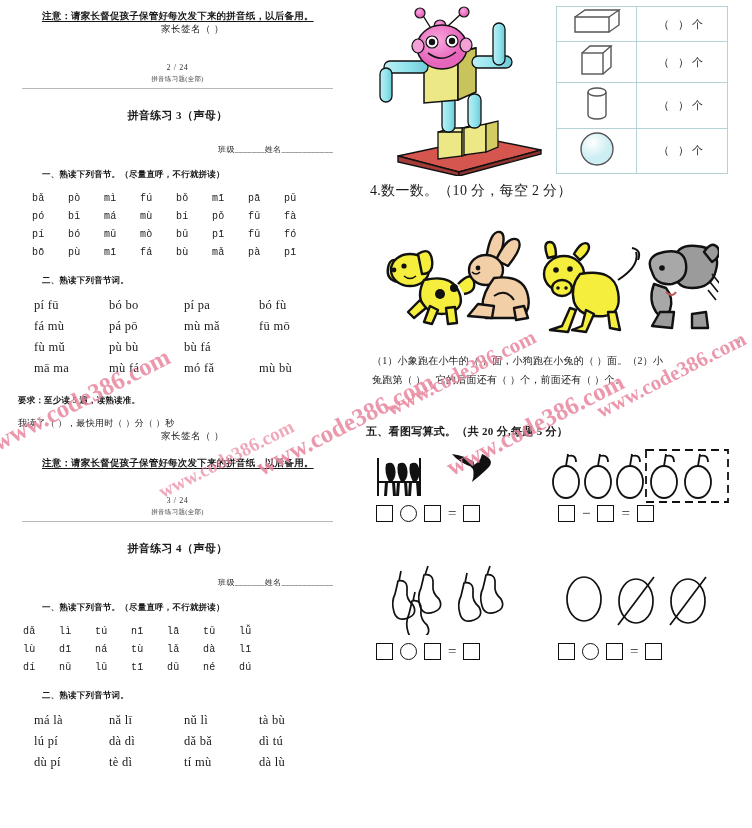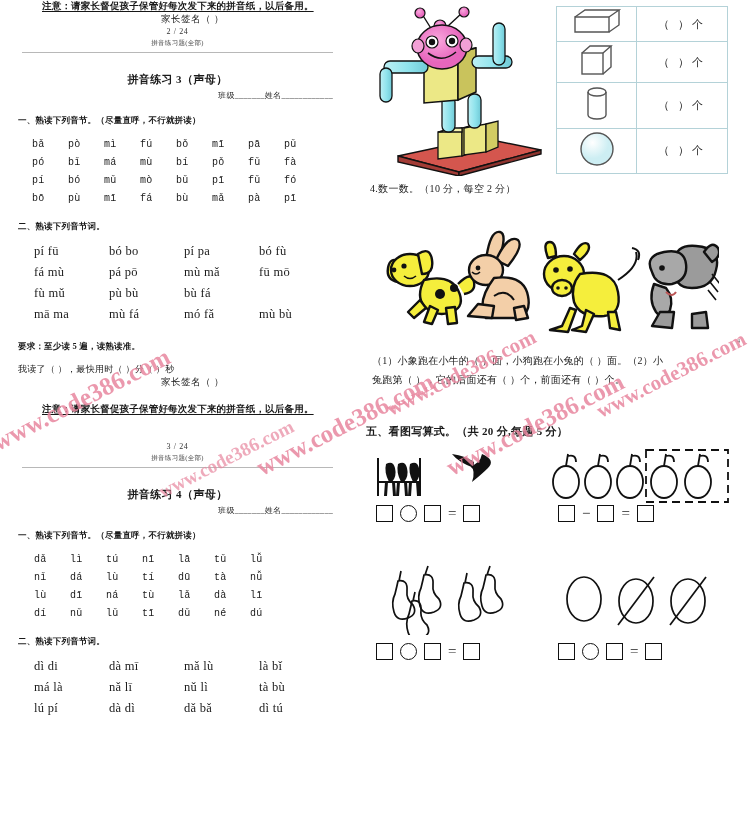--- a/index.html
+++ b/index.html
@@ -10,50 +10,50 @@
     font-family: "Liberation Serif", "DejaVu Serif", serif;
     color: #1a1a1a;
     position: relative;
     overflow: hidden;
   }
   .page { position: absolute; inset: 0; }
 
   
   .left-col {
     position: absolute; left: 0; top: 0; width: 355px; height: 828px;
-    padding: 0 18px;
+    padding: 10px 18px;
   }
   .note-line {
     font-size: 9.5px; font-weight: bold; letter-spacing: .2px;
     text-decoration: underline; text-underline-offset: 2px;
     padding-left: 24px; color: #171717;
   }
   .sig-line {
     font-size: 9.5px; text-align: center; letter-spacing: .5px;
     padding-left: 30px;
   }
   .pagenum {
-    font-size: 8px; text-align: center; margin-top: 1px; color: #333;
+    font-size: 8px; text-align: center; margin-top: 27px; color: #333;
     letter-spacing: .6px;
   }
   .doc-sub {
     font-size: 6.5px; text-align: center; color: #444; margin-top: 3px;
     letter-spacing: .3px;
   }
   .hr-rule { border: 0; border-top: 1px solid #b8b8b8; margin: 4px 4px 0 4px; }
   .ex-title {
     font-size: 11px; font-weight: bold; text-align: center;
     margin-top: 19px; letter-spacing: .4px;
   }
   .nameline {
-    font-size: 8px; text-align: right; margin-top: 3px; padding-right: 4px;
+    font-size: 8px; text-align: right; margin-top: 21px; padding-right: 4px;
     letter-spacing: .3px; color: #222;
   }
   .q-head {
-    font-size: 8.5px; font-weight: bold; margin-top: 14px; letter-spacing: .2px;
+    font-size: 8.5px; font-weight: bold; margin-top: 14px; letter-spacing: .2px; margin-left: 24px;
   }
   table.syl { border-collapse: collapse; margin: 8px 0 0 14px; }
   table.syl td {
     font-size: 10px; font-family: Liberation Mono, monospace;
     padding: 3.5px 0; width: 36px; text-align: left; letter-spacing: .3px;
     white-space: nowrap;
   }
   table.words { border-collapse: collapse; margin: 8px 0 0 16px; }
   table.words td {
     font-size: 12.5px; padding: 3px 0; width: 75px; text-align: left;
@@ -71,21 +71,21 @@
     border-collapse: collapse; width: 100%; height: 100%;
     border: 1px solid #9fc4cc; background: #fff;
   }
   table.shapes td {
     border: 1px solid #b4d2d8; text-align: center; vertical-align: middle;
     padding: 0;
   }
   td.shape-cell { width: 47%; }
   td.ans-cell { font-size: 11px; letter-spacing: 3px; color: #222; }
 
-  .q4-text { position: absolute; left: 12px; top: 182px; font-size: 10px; letter-spacing: .3px; }
+  .q4-text { position: absolute; left: 12px; top: 182px; font-size: 14px; letter-spacing: .3px; }
   .animals { position: absolute; left: 16px; top: 218px; width: 345px; height: 128px; }
   .q41 {
     position: absolute; left: 0; top: 352px; width: 380px;
     font-size: 10px; line-height: 1.85; letter-spacing: .2px;
   }
   .q41 .indent { display: block; text-indent: 14px; }
   .pg-mark { position: absolute; right: 12px; top: 338px; font-size: 6px; color: #555; }
 
   .sec5 { position: absolute; left: 8px; top: 424px; font-size: 11px; font-weight: bold; letter-spacing: .3px; }
   .pic-a { position: absolute; left: 16px; top: 452px; }
@@ -214,41 +214,32 @@
     <div class="note-line" style="margin-top:14px">注意：请家长督促孩子保管好每次发下来的拼音纸，以后备用。</div>
 
     <div class="pagenum" style="margin-top:26px">3 / 24</div>
     <div class="doc-sub">拼音练习题(全部)</div>
     <hr class="hr-rule">
 
     <div class="ex-title">拼音练习 4（声母）</div>
     <div class="nameline">班级_______姓名____________</div>
 
     <div class="q-head">一、熟读下列音节。（尽量直呼，不行就拼读）</div>
-    <table class="syl" style="margin-left:16px">
+    <table class="syl" style="margin-left:5px">
         <tbody id="syl-bot">
           <tr>
             <td>dǎ</td>
             <td>lì</td>
             <td>tú</td>
             <td>nī</td>
             <td>lā</td>
             <td>tǔ</td>
             <td>lǚ</td>
           </tr>
           <tr>
-            <td>nǐ</td>
-            <td>dá</td>
-            <td>lù</td>
-            <td>tí</td>
-            <td>dū</td>
-            <td>tà</td>
-            <td>nǚ</td>
-          </tr>
-          <tr>
             <td>lù</td>
             <td>dī</td>
             <td>ná</td>
             <td>tù</td>
             <td>lǎ</td>
             <td>dà</td>
             <td>lī</td>
           </tr>
           <tr>
             <td>dí</td>
@@ -259,36 +250,36 @@
             <td>né</td>
             <td>dú</td>
           </tr>
         </tbody>
       </table>
 
     <div class="q-head">二、熟读下列音节词。</div>
     <table class="words">
         <tbody id="words-bot">
           <tr>
-            <td>dì di</td>
-            <td>dà mī</td>
-            <td>mǎ lù</td>
-            <td>là bǐ</td>
-          </tr>
-          <tr>
             <td>má là</td>
             <td>nǎ lī</td>
             <td>nǔ lì</td>
             <td>tà bù</td>
           </tr>
           <tr>
             <td>lú pí</td>
             <td>dà dì</td>
             <td>dǎ bǎ</td>
             <td>dì tú</td>
+          </tr>
+          <tr>
+            <td>dù pí</td>
+            <td>tè dì</td>
+            <td>tí mù</td>
+            <td>dà lù</td>
           </tr>
         </tbody>
       </table>
 
   </div>
 
   <div class="right-col">
 
     <div class="robot-wrap">
       <svg viewBox="0 0 180 172" width="180" height="172">

